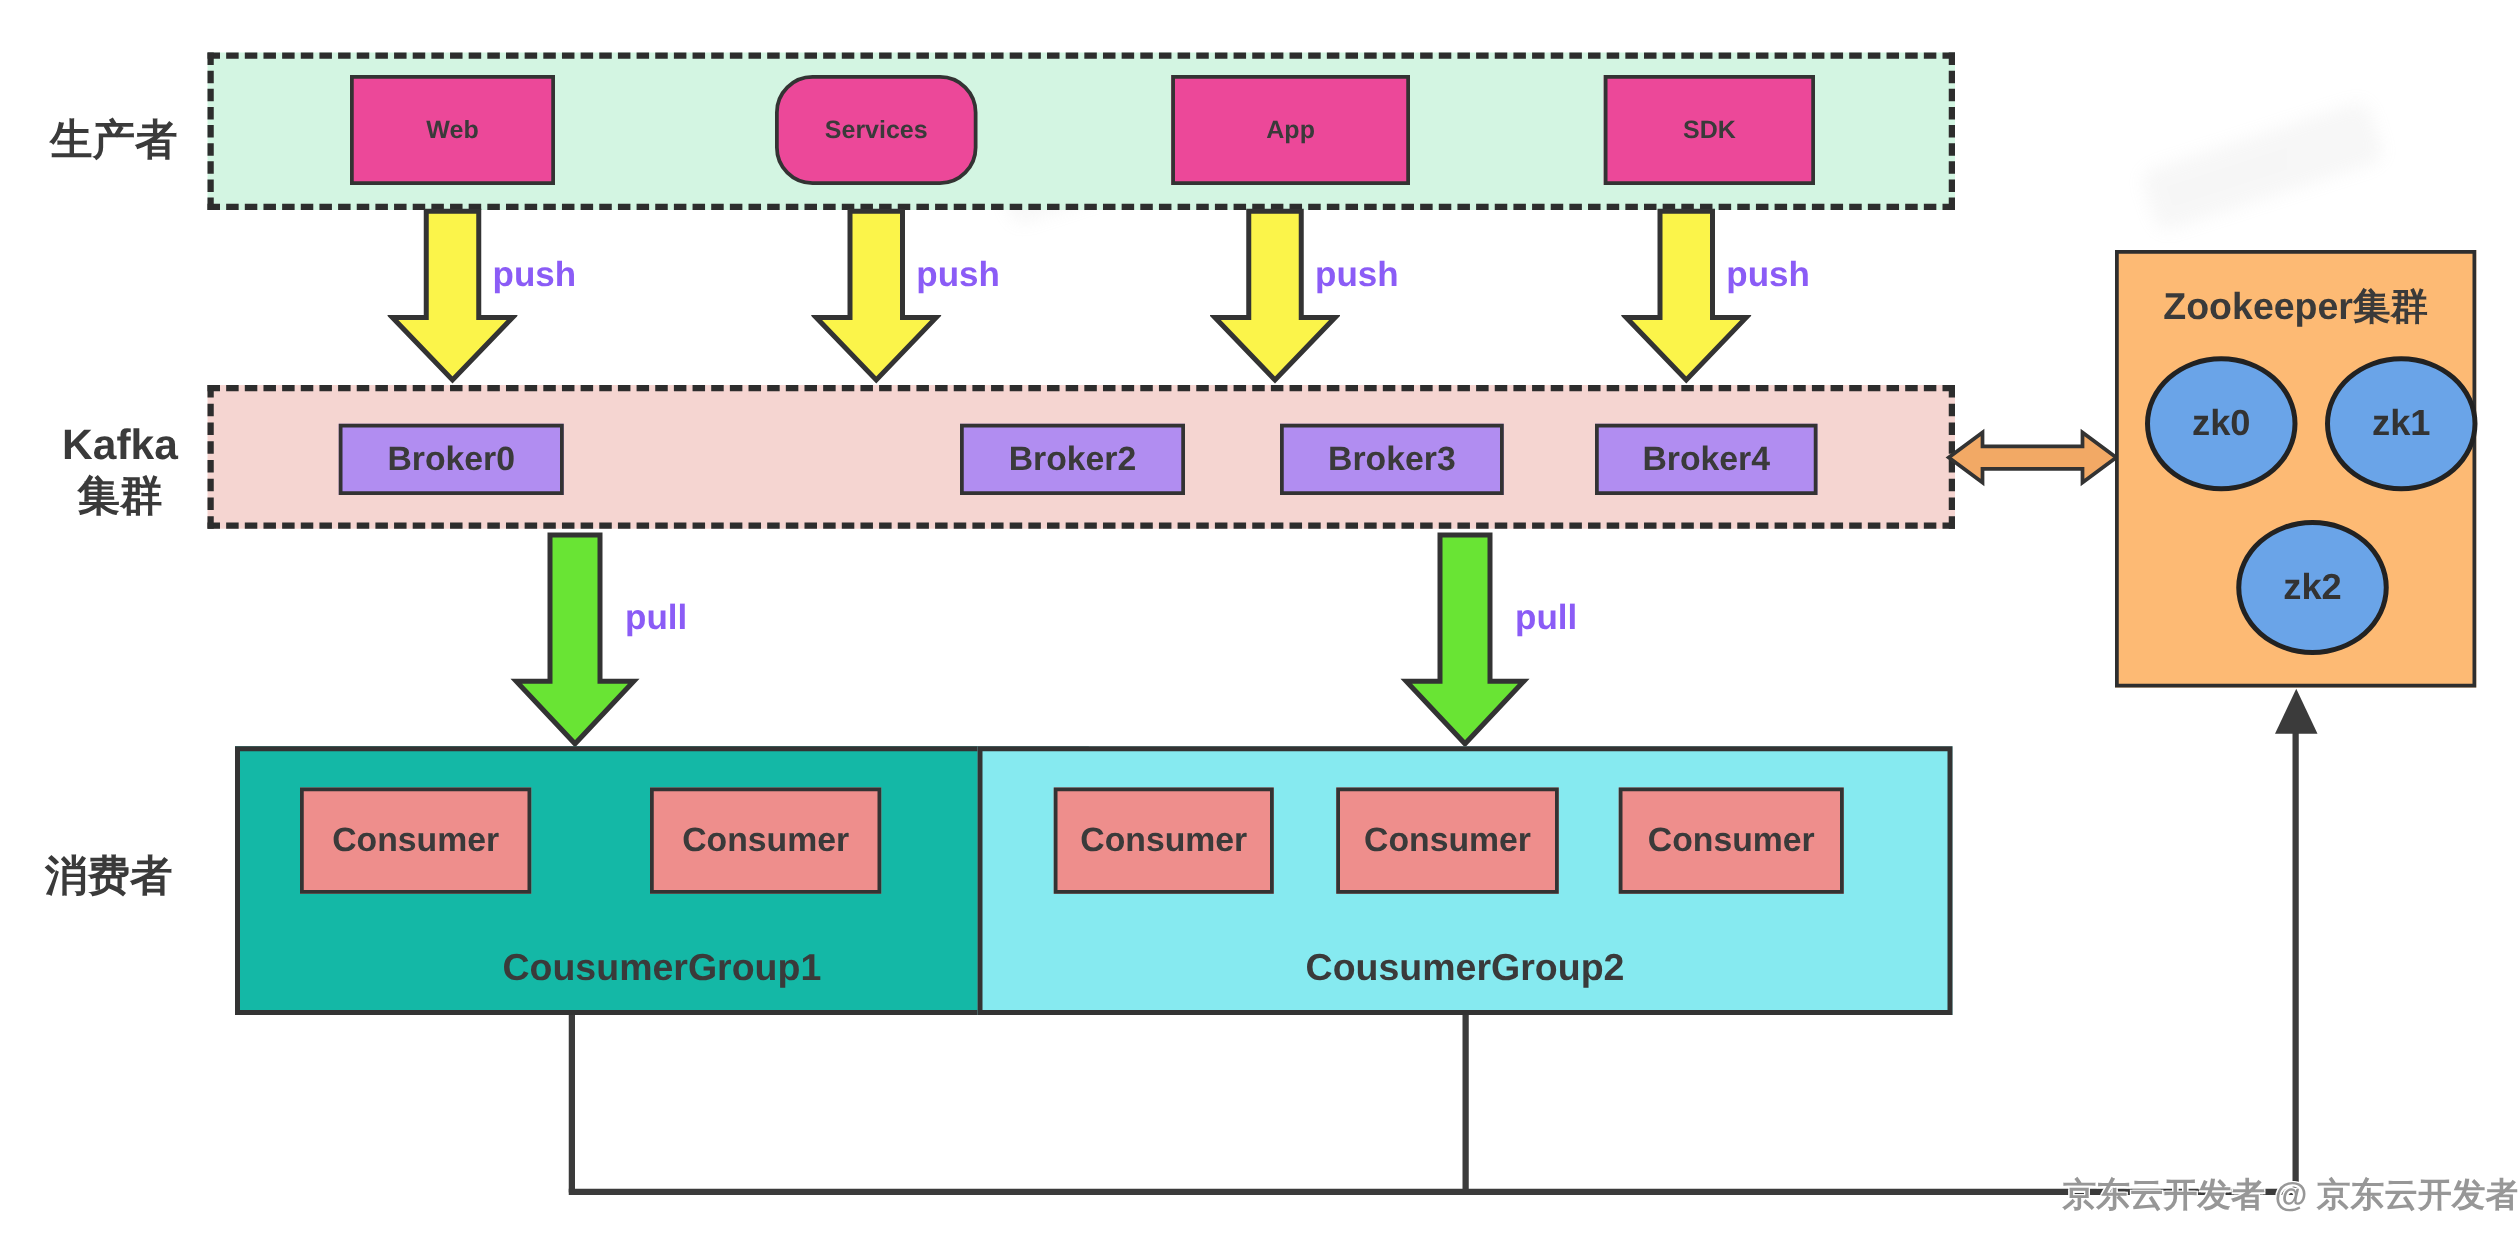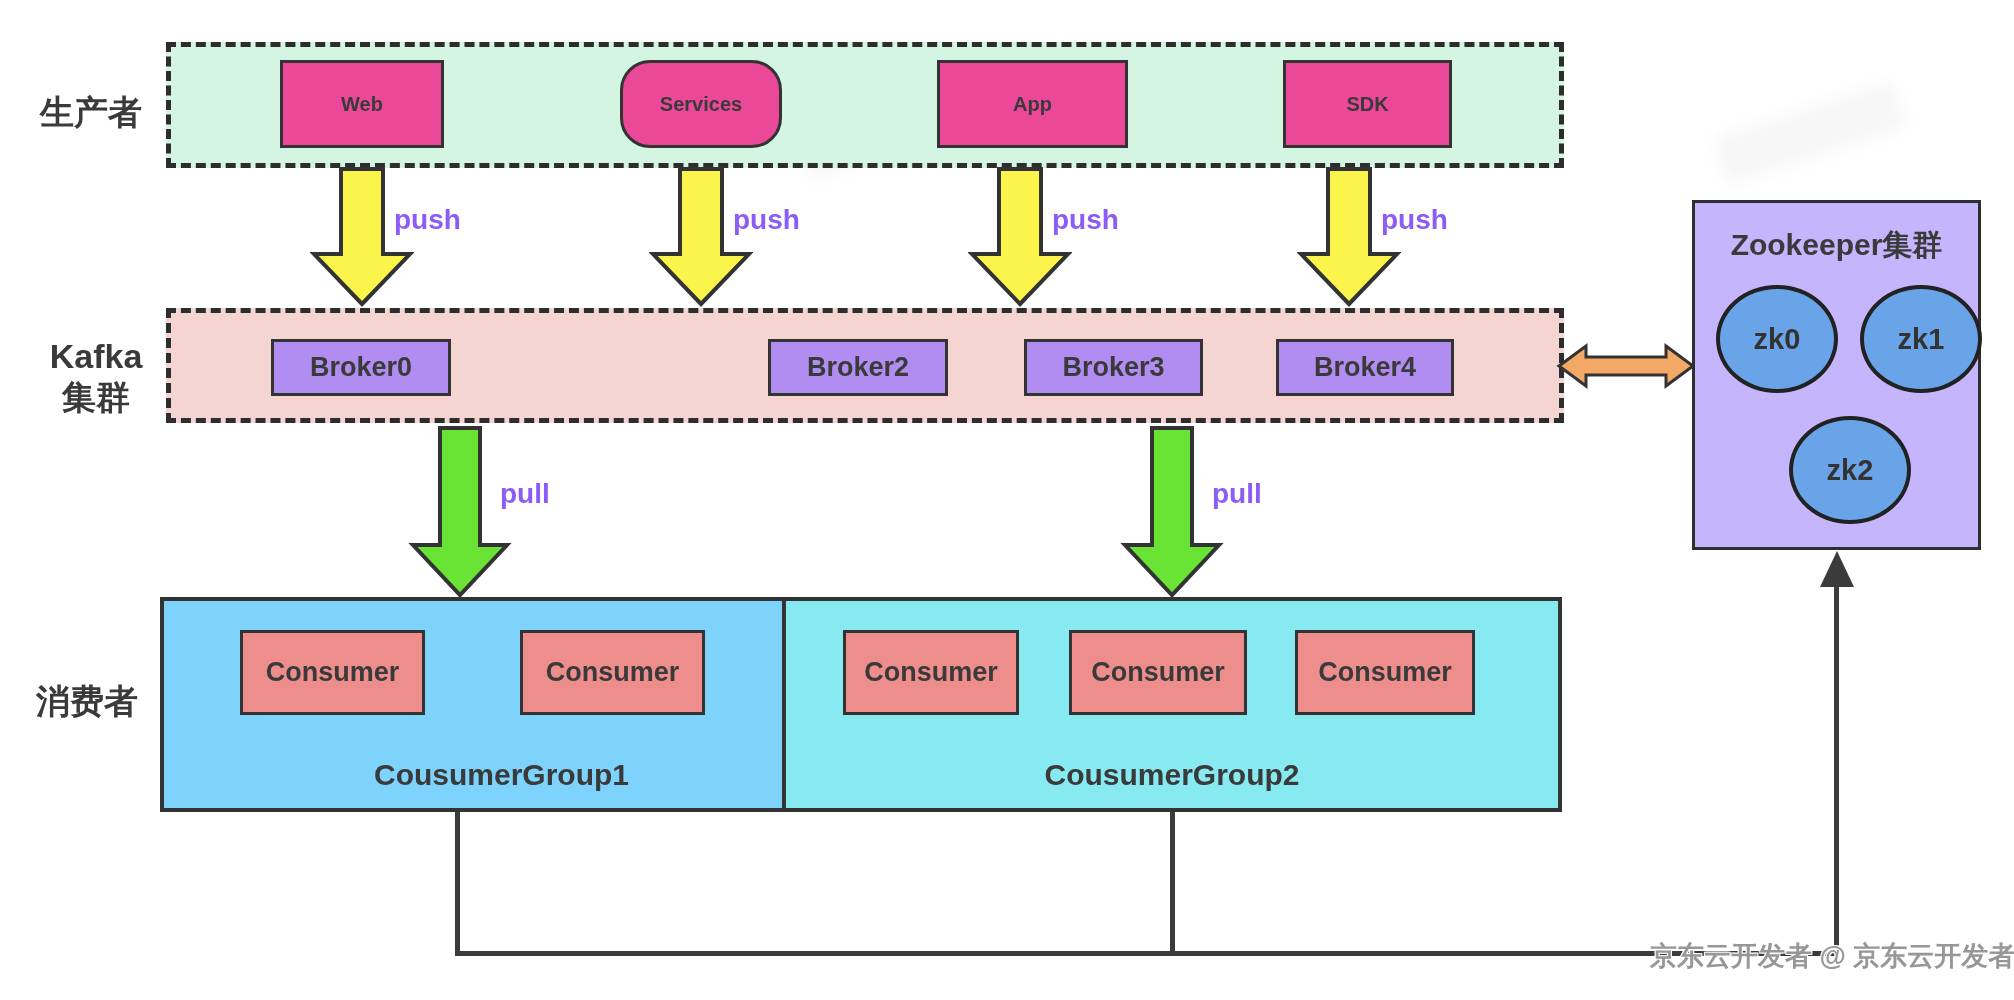--- a/index.html
+++ b/index.html
@@ -13,25 +13,25 @@
   .producers-box{left:166px;top:42px;width:1398px;height:126px;background:#d3f5e2;}
   .kafka-box{left:166px;top:308px;width:1398px;height:115px;background:#f5d5d1;}
   .node{
     box-sizing:border-box;border:3px solid #333;display:flex;align-items:center;justify-content:center;
     font-weight:bold;color:#3a3a3a;
   }
   .producer-node{top:60px;height:88px;background:#ec4899;font-size:20px;}
   .broker-node{top:339px;height:57px;background:#b18df1;font-size:27px;}
   .consumer-node{top:630px;height:85px;background:#ee8e8c;font-size:27px;}
   .group-box{top:597px;height:215px;border:4px solid #333;box-sizing:border-box;}
-  .group1{left:160px;width:683px;background:#7dd3fc;}
+  .group1{left:188px;width:683px;background:#14b8a6;}
   .group2{left:782px;width:780px;background:#86eaf0;}
   .group-label{position:absolute;left:0;right:0;top:157px;text-align:center;font-size:30px;font-weight:bold;color:#3a3a3a;}
   .flow-label{font-size:28px;font-weight:bold;color:#8b5cf6;}
-  .zk-box{left:1692px;top:200px;width:289px;height:350px;background:#c4b5fd;border:3px solid #2e2e2e;box-sizing:border-box;}
+  .zk-box{left:1692px;top:200px;width:289px;height:350px;background:#fdba74;border:3px solid #2e2e2e;box-sizing:border-box;}
   .zk-title{position:absolute;left:0;right:0;top:22px;text-align:center;font-size:30px;font-weight:bold;color:#3a3a3a;}
   .zk-node{
     position:absolute;width:122px;height:108px;background:#6aa4e8;border:4px solid #222;border-radius:50%;
     display:flex;align-items:center;justify-content:center;font-size:29px;font-weight:bold;color:#333;box-sizing:border-box;
   }
   .line{position:absolute;background:#3b3b3b;}
   .arrowhead-up{
     position:absolute;width:0;height:0;
     border-left:17px solid transparent;border-right:17px solid transparent;border-bottom:36px solid #3b3b3b;
   }

